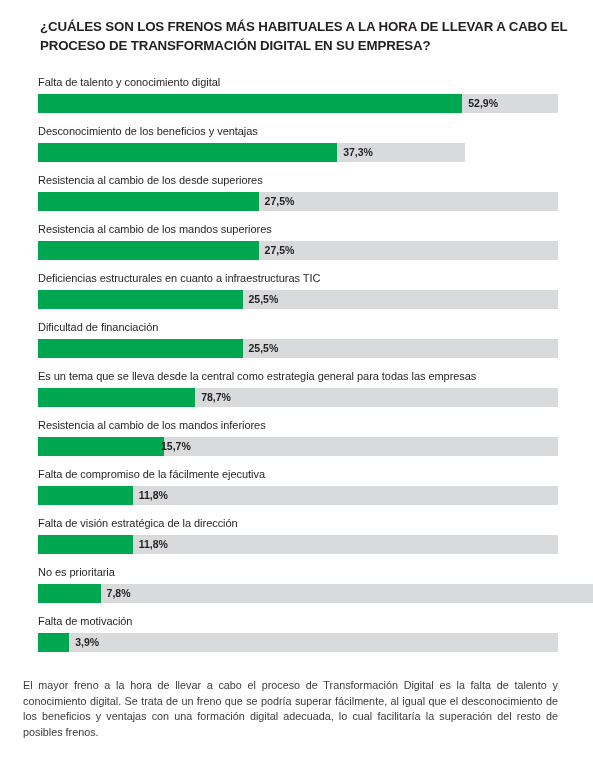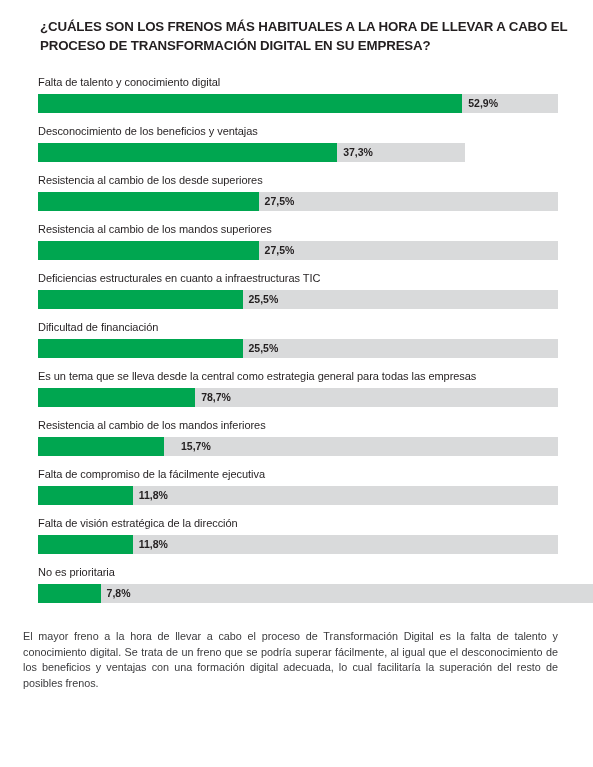--- a/index.html
+++ b/index.html
@@ -154,21 +154,21 @@
         <div class="bar-label">Es un tema que se lleva desde la central como estrategia general para todas las empresas</div>
         <div class="bar-track" style="width: 520px;">
           <div class="bar-fill" style="width: 157.192px; background: rgb(0, 166, 80);"></div>
           <div class="bar-value" style="left: 157.192px;">78,7%</div>
         </div>
       </div>
       <div class="bar-row">
         <div class="bar-label">Resistencia al cambio de los mandos inferiores</div>
         <div class="bar-track" style="width: 520px;">
           <div class="bar-fill" style="width: 125.914px; background: rgb(0, 166, 80);"></div>
-          <div class="bar-value" style="left: 137px;">15,7%</div>
+          <div class="bar-value" style="left: 117px;">15,7%</div>
         </div>
       </div>
       <div class="bar-row">
         <div class="bar-label">Falta de compromiso de la fácilmente ejecutiva</div>
         <div class="bar-track" style="width: 520px;">
           <div class="bar-fill" style="width: 94.636px; background: rgb(0, 166, 80);"></div>
           <div class="bar-value" style="left: 94.636px;">11,8%</div>
         </div>
       </div>
       <div class="bar-row">
@@ -178,17 +178,24 @@
           <div class="bar-value" style="left: 94.636px;">11,8%</div>
         </div>
       </div>
       <div class="bar-row">
         <div class="bar-label">No es prioritaria</div>
         <div class="bar-track" style="width: 580px;">
           <div class="bar-fill" style="width: 62.556px; background: rgb(0, 166, 80);"></div>
           <div class="bar-value" style="left: 62.556px;">7,8%</div>
         </div>
       </div>
+      <div class="bar-row">
+        <div class="bar-label">Falta de motivación</div>
+        <div class="bar-track" style="width: 520px;">
+          <div class="bar-fill" style="width: 31.278px; background: rgb(0, 166, 80);"></div>
+          <div class="bar-value" style="left: 31.278px;">3,9%</div>
+        </div>
+      </div>
     </div>
 
   <div class="footer-note">El mayor freno a la hora de llevar a cabo el proceso de Transformación Digital es la falta de talento y conocimiento digital. Se trata de un freno que se podría superar fácilmente, al igual que el desconocimiento de los beneficios y ventajas con una formación digital adecuada, lo cual facilitaría la superación del resto de posibles frenos.</div>
 
 </div>
 
 </body></html>

